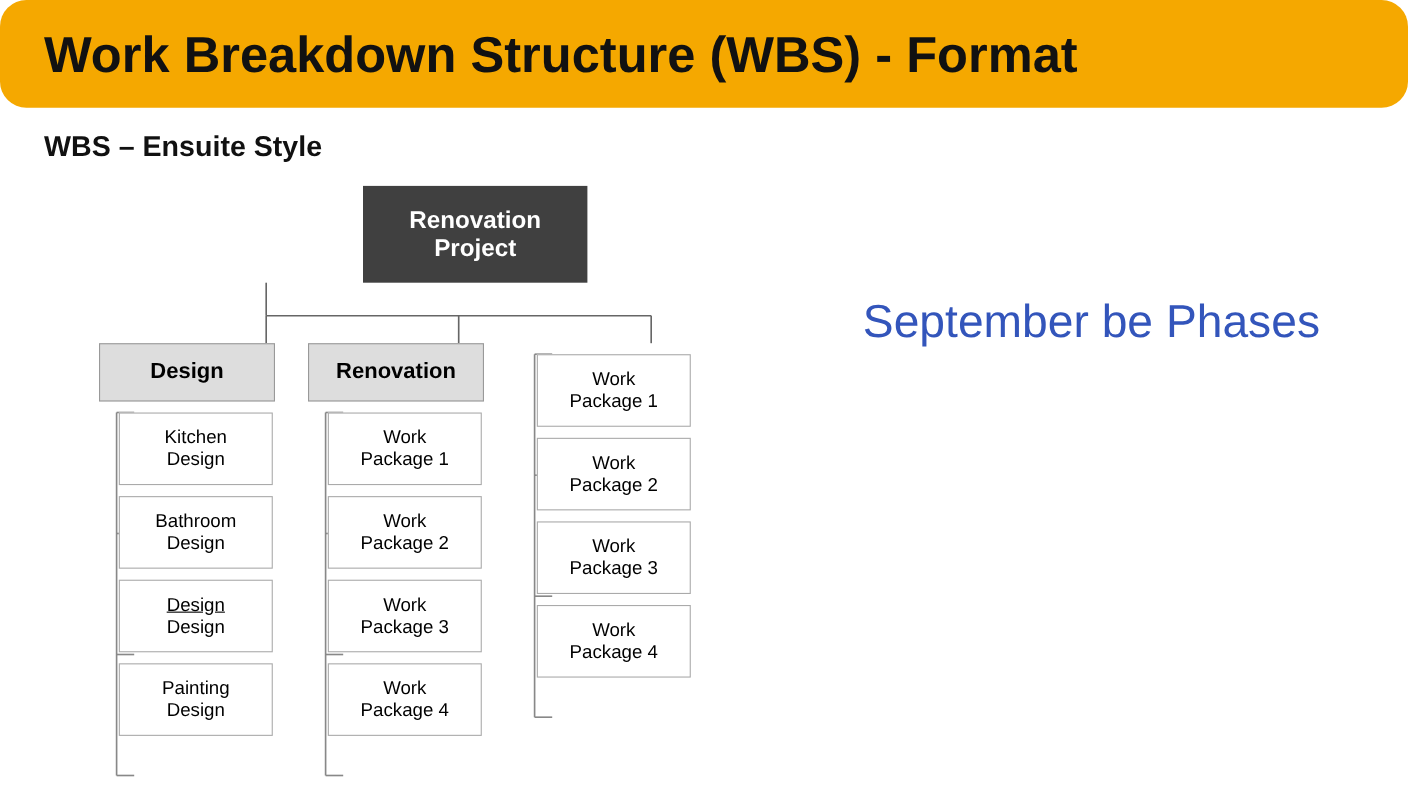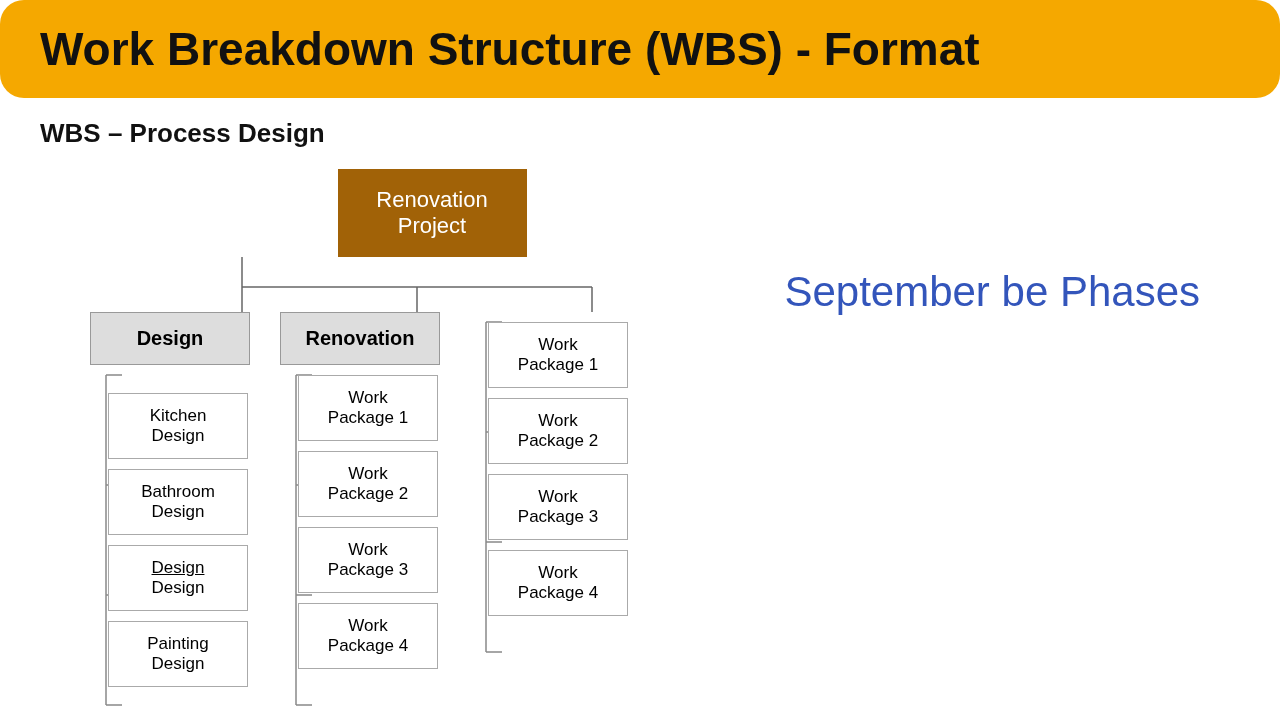--- a/index.html
+++ b/index.html
@@ -37,27 +37,27 @@
     .may-be-phases {
       position: absolute;
       top: 170px;
       right: 80px;
       font-size: 42px;
       color: #3355BB;
       font-weight: normal;
     }
 
     .root-box {
-      background: #a16207;
+      background: #404040;
       color: #fff;
       font-size: 22px;
-      font-weight: normal;
+      font-weight: bold;
       padding: 18px 30px;
       text-align: center;
-      width: 189px;
+      width: 204px;
       position: relative;
     }
 
     .level1-box {
       background: #ddd;
       border: 1px solid #999;
       font-size: 20px;
       font-weight: bold;
       padding: 14px 20px;
       text-align: center;
@@ -100,21 +100,21 @@
     }
   </style>
 </head>
 <body>
 
 <div class="header" style="background: rgb(245, 168, 0); border-radius: 24px;">
   <h1>Work Breakdown Structure (WBS) - Format</h1>
 </div>
 
 <div class="content">
-  <div class="subtitle">WBS – Process Design</div>
+  <div class="subtitle">WBS – Ensuite Style</div>
 
   <div class="may-be-phases">September be Phases</div>
 
   <div class="diagram-wrapper">
 
     <div style="display:flex; justify-content:center; margin-left:97px; width:590px;">
       <div class="root-box">
         <span>Renovation Project</span>
       </div>
     </div>
@@ -141,21 +141,21 @@
 
         <div style="display:flex; flex-direction:row; margin-top:10px; position:relative;">
 
           <svg width="16" height="330" style="flex-shrink:0; overflow:visible;">
             <line x1="14" y1="0" x2="14" y2="330" stroke="#888" stroke-width="1.5"></line>
             <line x1="14" y1="0" x2="30" y2="0" stroke="#888" stroke-width="1.5"></line>
             <line x1="14" y1="110" x2="30" y2="110" stroke="#888" stroke-width="1.5"></line>
             <line x1="14" y1="220" x2="30" y2="220" stroke="#888" stroke-width="1.5"></line>
             <line x1="14" y1="330" x2="30" y2="330" stroke="#888" stroke-width="1.5"></line>
           </svg>
-          <div style="display:flex; flex-direction:column; gap:10px;margin-top:18px;">
+          <div style="display:flex; flex-direction:column; gap:10px;">
             <div class="child-box">Kitchen<br>Design</div>
             <div class="child-box">Bathroom<br>Design</div>
             <div class="child-box"><span style="text-decoration:underline">Design</span><br>Design</div>
             <div class="child-box">Painting<br>Design</div>
           </div>
         </div>
       </div>
 
       <div class="col-unit" style="width:200px; margin-left:-10px;">
         <div class="level1-box">

